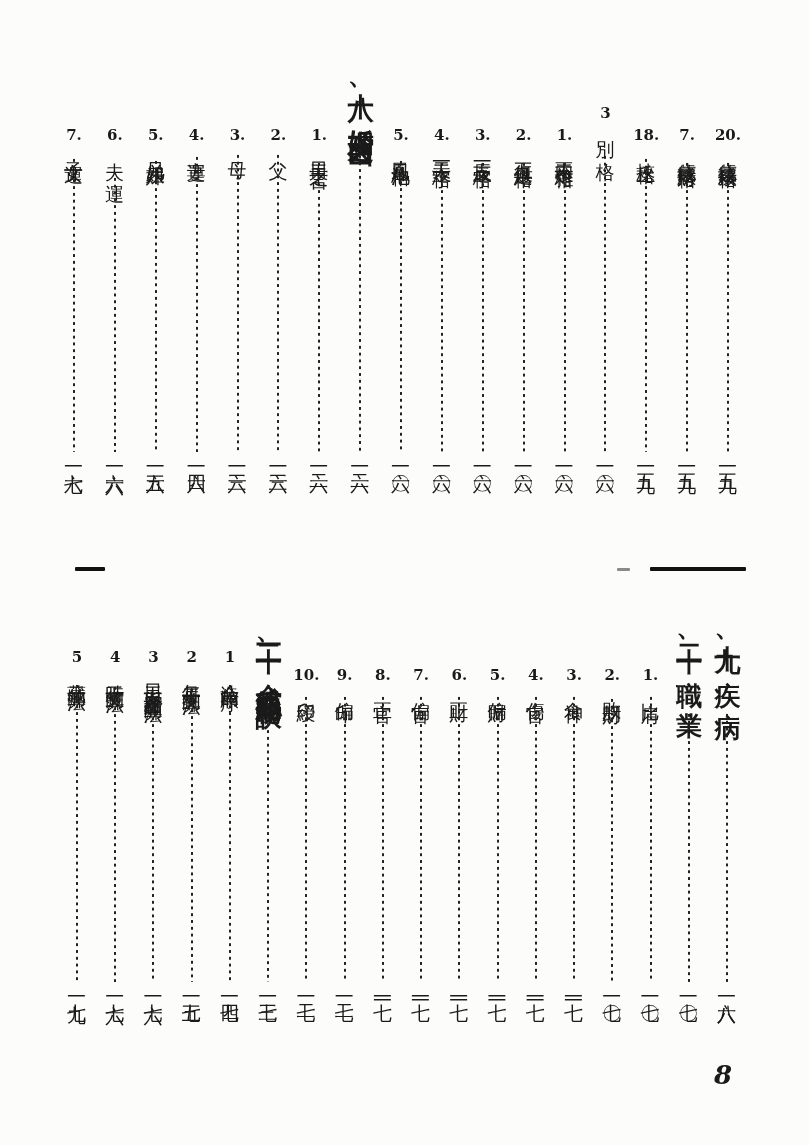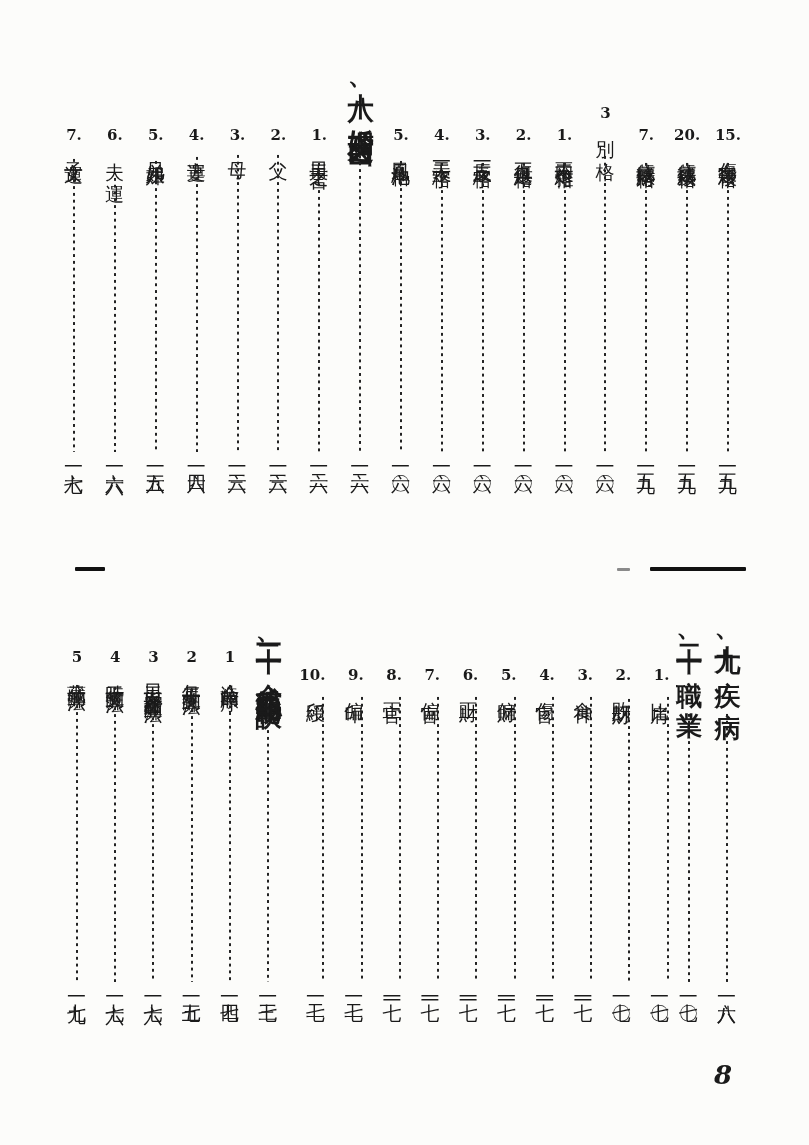--- a/index.html
+++ b/index.html
@@ -25,21 +25,21 @@
 
   .col {
     display: flex;
     flex-direction: column;
     align-items: center;
     width: 38px;
     height: 100%;
   }
   #top-half    .col.entry  { padding-top: 55px; box-sizing: border-box; }
   #top-half    .col.sub    { padding-top: 33px; box-sizing: border-box; }
-  #bottom-half .col.entry  { padding-top: 43px; box-sizing: border-box; align-items: flex-end; }
+  #bottom-half .col.entry  { padding-top: 43px; box-sizing: border-box; }
   #bottom-half .col.entry2 { padding-top: 25px; box-sizing: border-box; }
   .col.header  { padding-top: 0; box-sizing: border-box; }
 
   .num {
     font-family: "DejaVu Serif", serif;
     font-weight: 700;
     font-size: 15px;
     line-height: 1;
     margin-bottom: 4px;
     flex: 0 0 auto;
@@ -91,34 +91,34 @@
     font-weight: 700;
     font-style: italic;
     line-height: 1;
   }
 </style>
 </head>
 <body>
 
 <div id="top-half" class="half">
     <div class="col entry">
-      <div class="num">15.</div>
-      <div class="title">傷官帶殺格</div>
-      <div class="leader"></div>
-      <div class="page">一五九</div>
-    </div>
-    <div class="col entry">
       <div class="num">20.</div>
       <div class="title">歲德扶殺格</div>
       <div class="leader"></div>
       <div class="page">一五九</div>
     </div>
     <div class="col entry">
       <div class="num">7.</div>
       <div class="title">歲德扶財格</div>
+      <div class="leader"></div>
+      <div class="page">一五九</div>
+    </div>
+    <div class="col entry">
+      <div class="num">18.</div>
+      <div class="title">挾丘格</div>
       <div class="leader"></div>
       <div class="page">一五九</div>
     </div>
     <div class="col sub">
       <div class="num">3</div>
       <div class="title">別　格</div>
       <div class="leader"></div>
       <div class="page">一六〇</div>
     </div>
     <div class="col entry">

